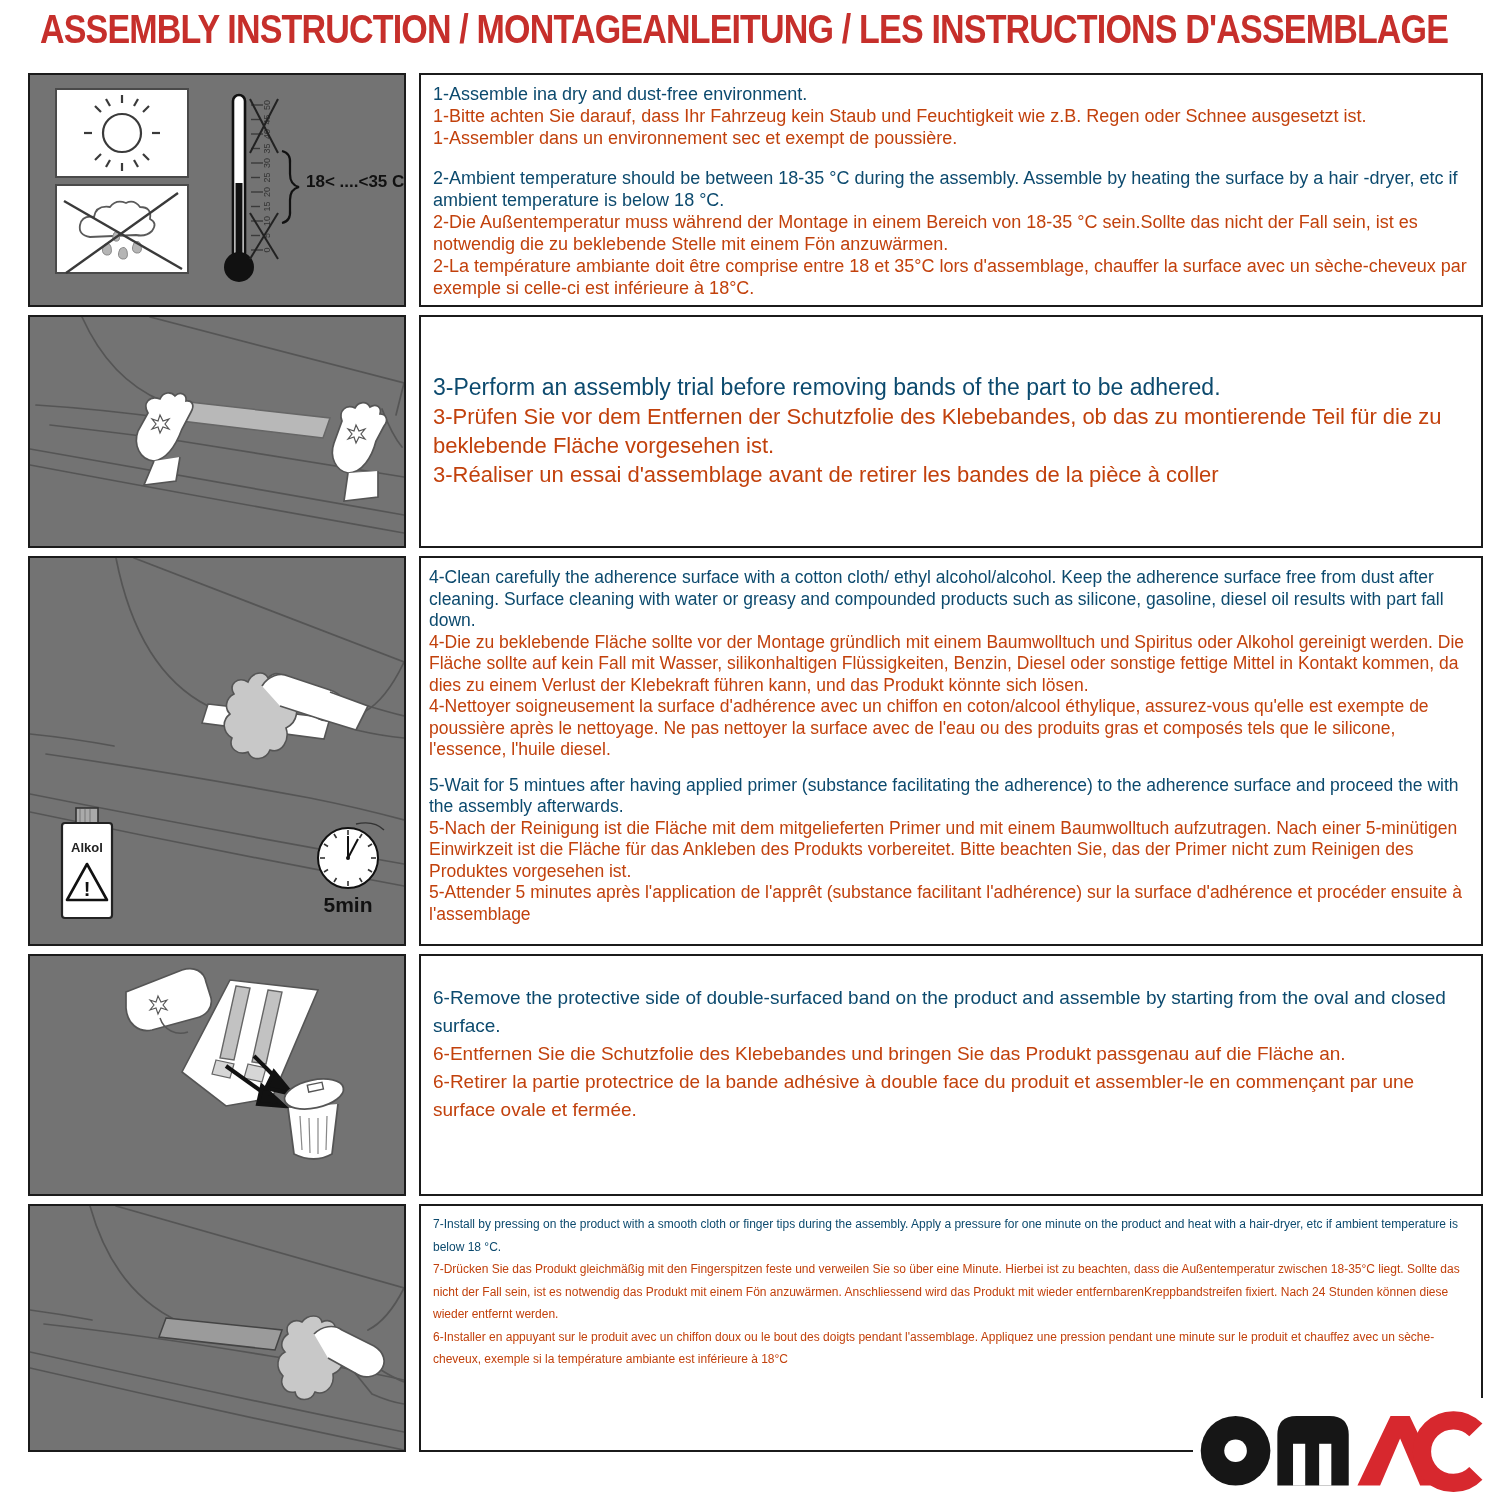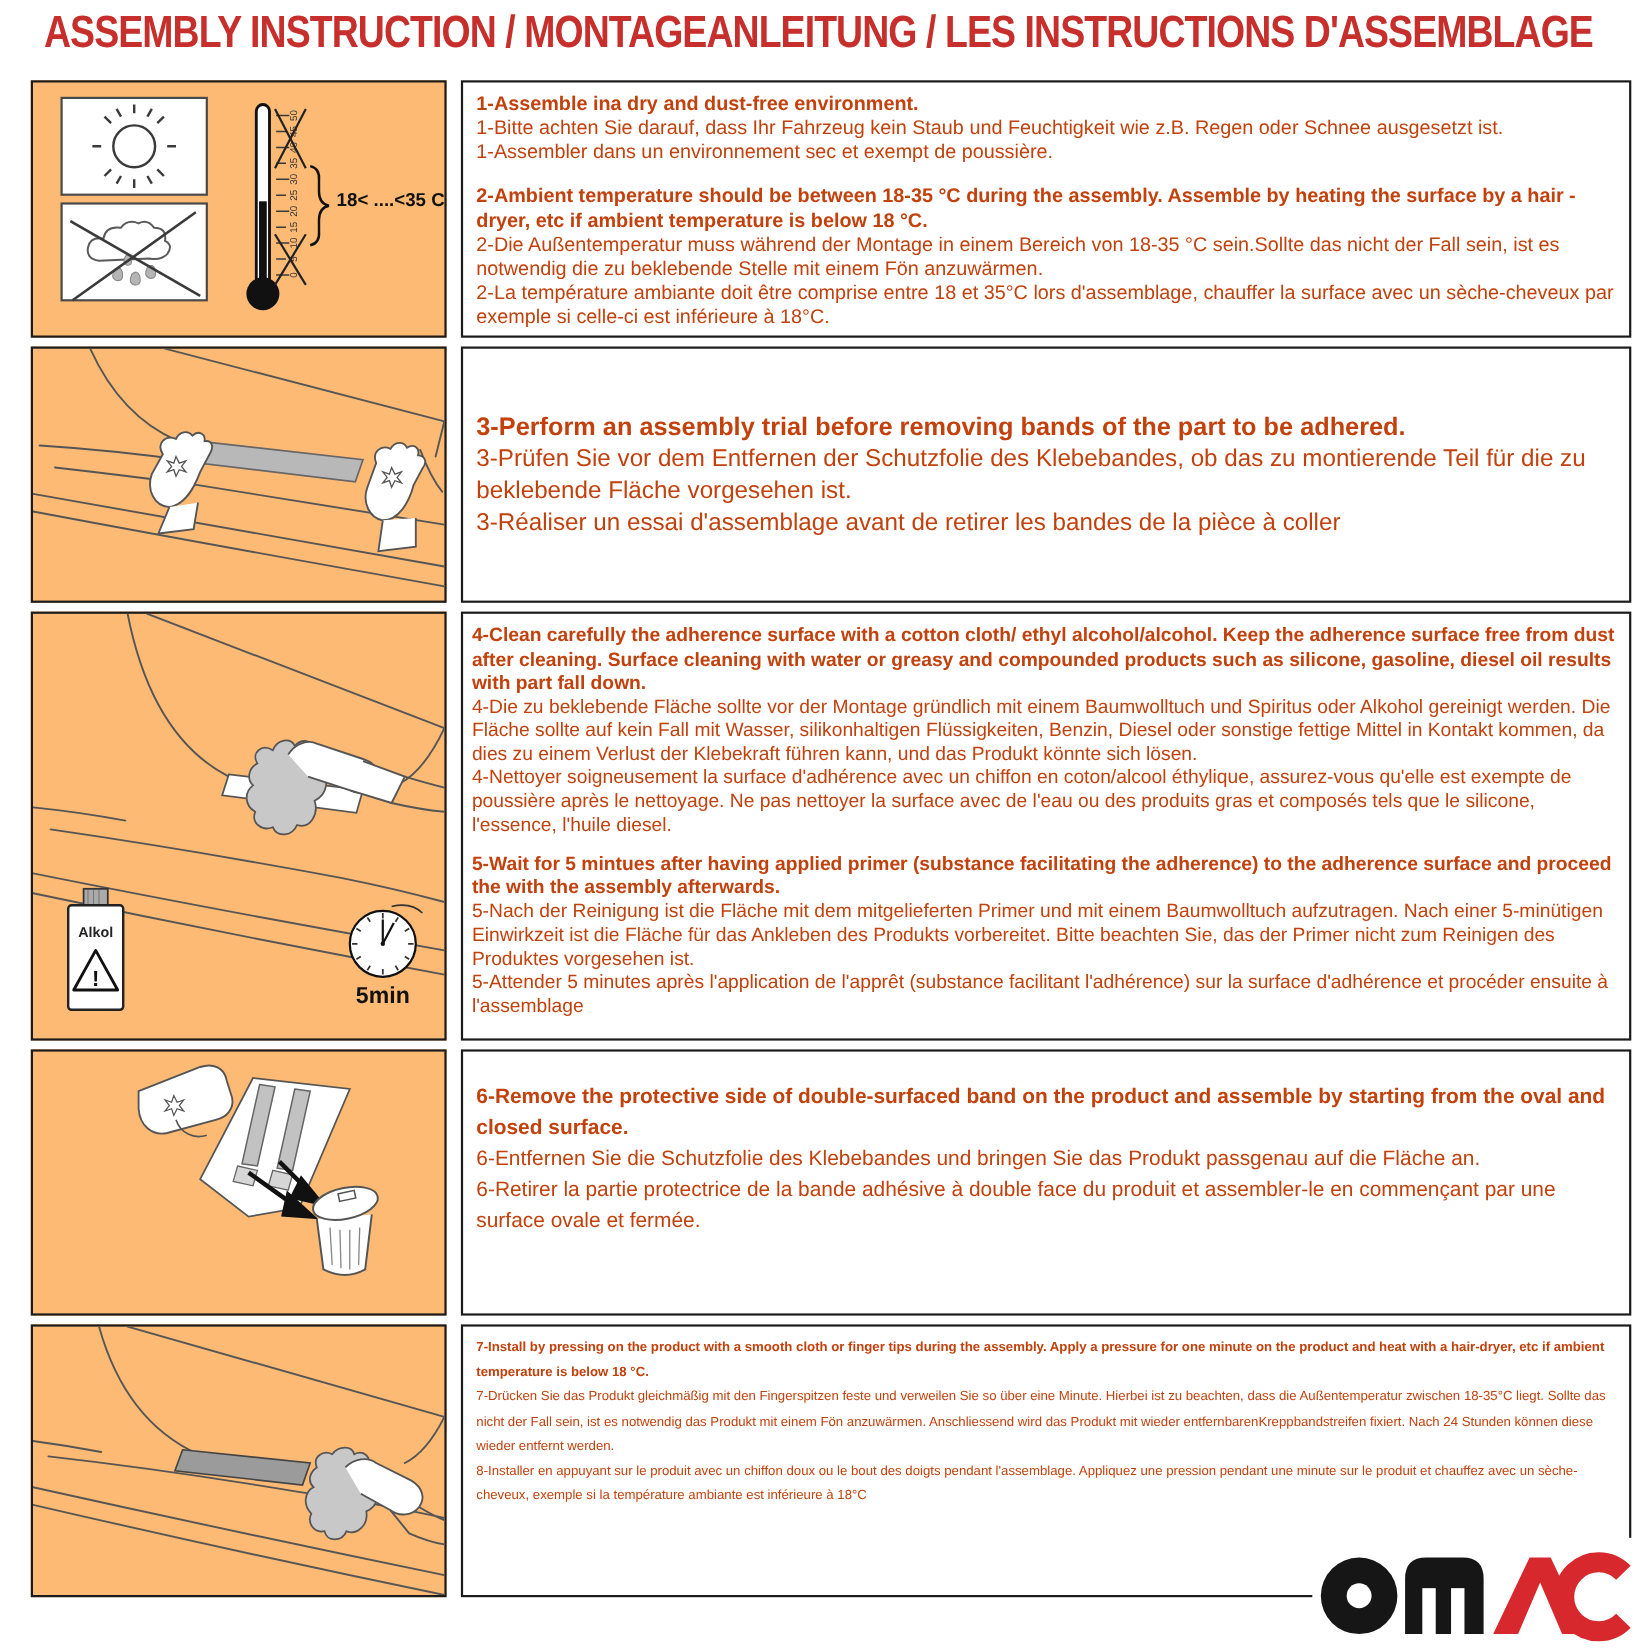--- a/index.html
+++ b/index.html
@@ -10,25 +10,25 @@
          font-size:41px;font-weight:bold;letter-spacing:-1px;color:#c62f2b;
          transform:scaleX(0.83);transform-origin:left center;}
   
   .row{position:absolute;left:0;width:1500px;}
   .row1{top:73px;height:234px;}
   .row2{top:315px;height:233px;border-radius:20px;}
   .row3{top:556px;height:390px;}
   .row4{top:954px;height:242px;}
   .row5{top:1204px;height:248px;}
   .illus-box{position:absolute;left:28px;top:0;width:378px;height:100%;
-             border:2px solid #1b1b1b;background:#fdba74;box-sizing:border-box;overflow:hidden;}
+             border:2px solid #1b1b1b;background:#737373;box-sizing:border-box;overflow:hidden;}
   .text-box{position:absolute;left:419px;top:0;width:1064px;height:100%;
             border:2px solid #1b1b1b;background:#fff;box-sizing:border-box;overflow:hidden;}
   .text-box p{margin:0;}
-  .b{font-weight:bold;color:#c2410c;}
+  .b{font-weight:normal;color:#0c4a6e;}
   .r{font-weight:normal;color:#c2410c;}
   .tb1{padding:8px 12px;font-size:18px;line-height:22px;}
   .tb2{padding:56px 12px;font-size:22px;line-height:29px;}
   .tb2 .b{font-size:23px;}
   .tb3{padding:9px 8px;font-size:17.5px;line-height:21.5px;}
   .tb4{padding:28px 12px;font-size:19px;line-height:28px;}
   .tb5{padding:7px 12px;font-size:12px;line-height:22.5px;}
   .sp18{height:18px;} .sp14{height:14px;}
   svg{display:block;}
   svg text{font-family:"Liberation Sans",sans-serif;}
@@ -294,21 +294,21 @@
         </g>
         <g>
           <path d="M284,128 C292,120 304,118 312,124 L344,140 C354,146 357,156 351,164 C345,172 333,173 325,167 L298,152" fill="#fff" stroke="#555" stroke-width="1.7"></path>
           <path d="M325,167 L342,188 Q360,196 374,198 M351,164 Q364,172 374,176" fill="none" stroke="#555" stroke-width="1.7"></path>
         </g>
       </svg>
     </div>
     <div class="text-box tb5">
       <p class="b">7-Install by pressing on the product with a smooth cloth or finger tips during the assembly. Apply a pressure for one minute on the product and heat with a hair-dryer, etc if ambient temperature is below 18 °C.</p>
       <p class="r">7-Drücken Sie das Produkt gleichmäßig mit den Fingerspitzen feste und verweilen Sie so über eine Minute. Hierbei ist zu beachten, dass die Außentemperatur zwischen 18-35°C liegt. Sollte das nicht der Fall sein, ist es notwendig das Produkt mit einem Fön anzuwärmen. Anschliessend wird das Produkt mit wieder entfernbarenKreppbandstreifen fixiert. Nach 24 Stunden können diese wieder entfernt werden.</p>
-      <p class="r">8-Installer en appuyant sur le produit avec un chiffon doux ou le bout des doigts pendant l'assemblage. Appliquez une pression pendant une minute sur le produit et chauffez avec un sèche-cheveux, exemple si la température ambiante est inférieure à 18°C</p>
+      <p class="r">6-Installer en appuyant sur le produit avec un chiffon doux ou le bout des doigts pendant l'assemblage. Appliquez une pression pendant une minute sur le produit et chauffez avec un sèche-cheveux, exemple si la température ambiante est inférieure à 18°C</p>
     </div>
   </div>
 
   <div class="logo" role="img" aria-label="OMAC">
     <svg width="296" height="92" viewBox="0 0 340 104">
       <g>
         <circle cx="42" cy="54" r="40" fill="#161616"></circle>
         <circle cx="42" cy="54" r="13" fill="#ffffff"></circle>
       </g>
       <g>

